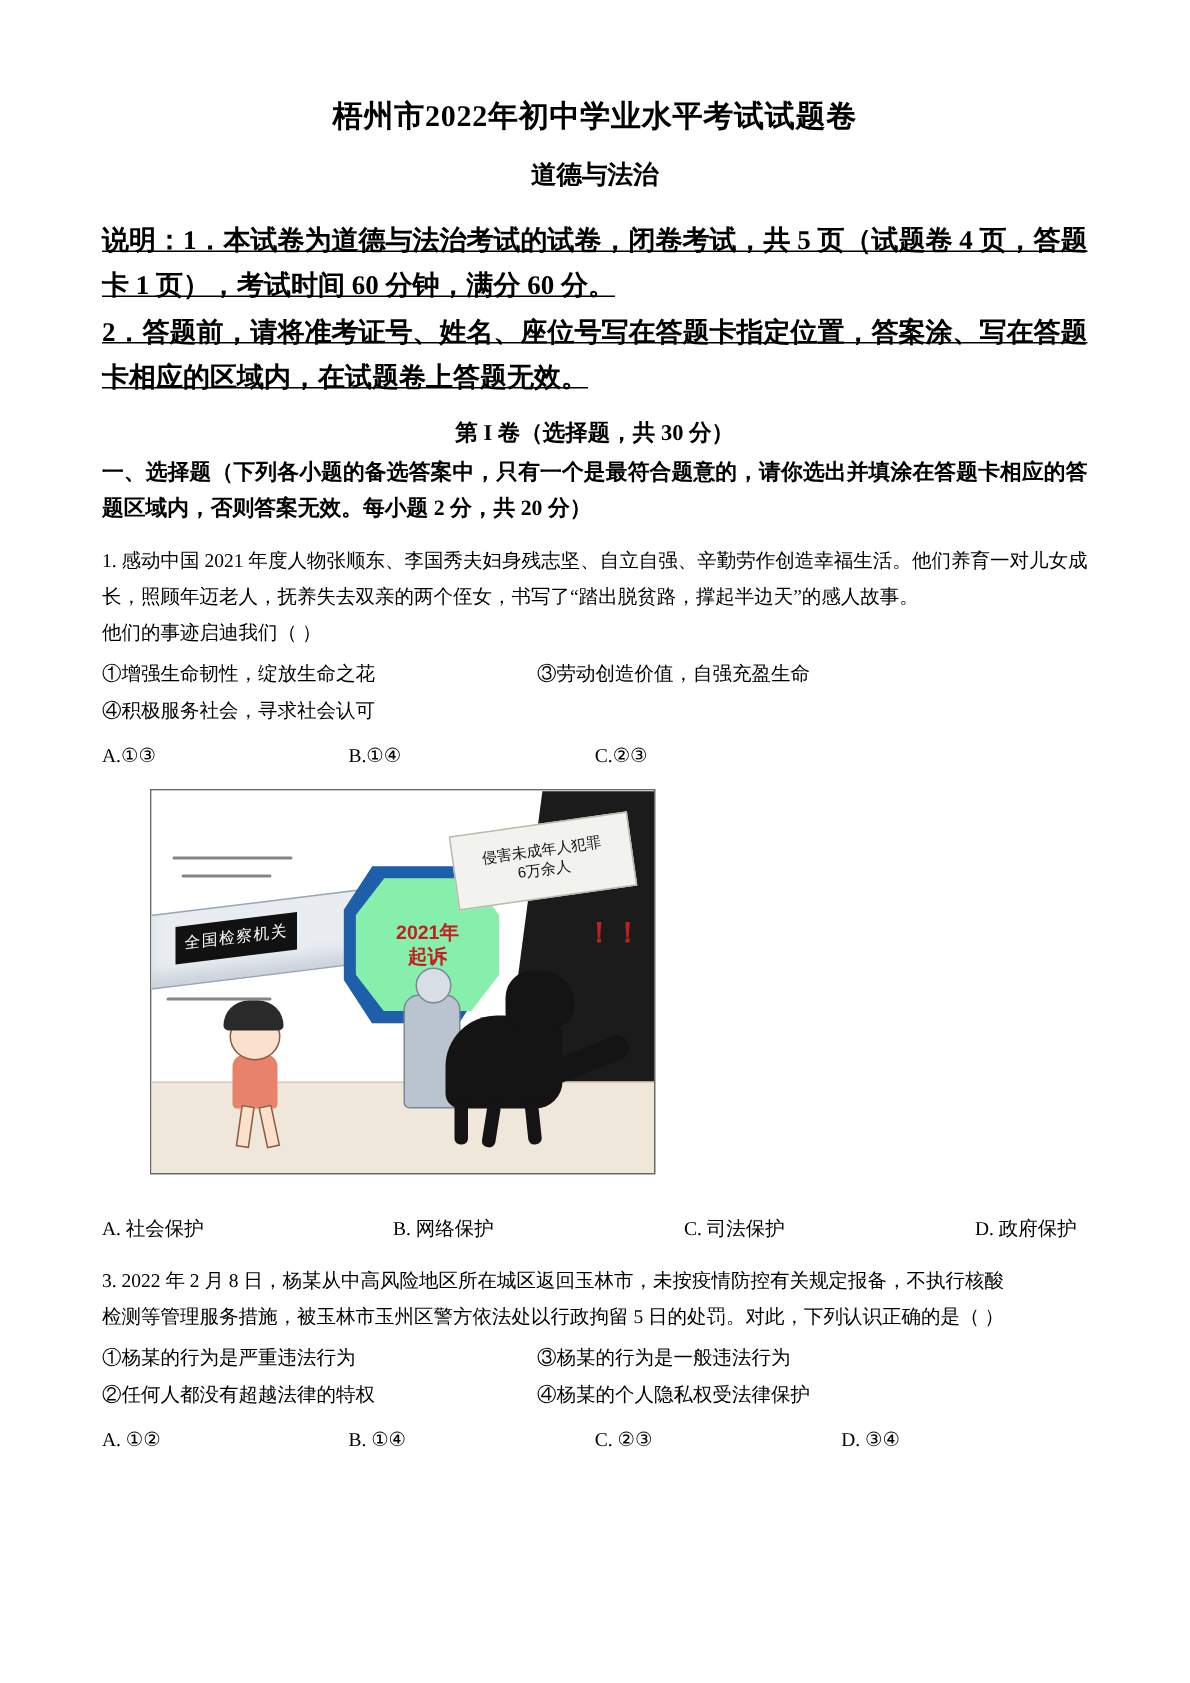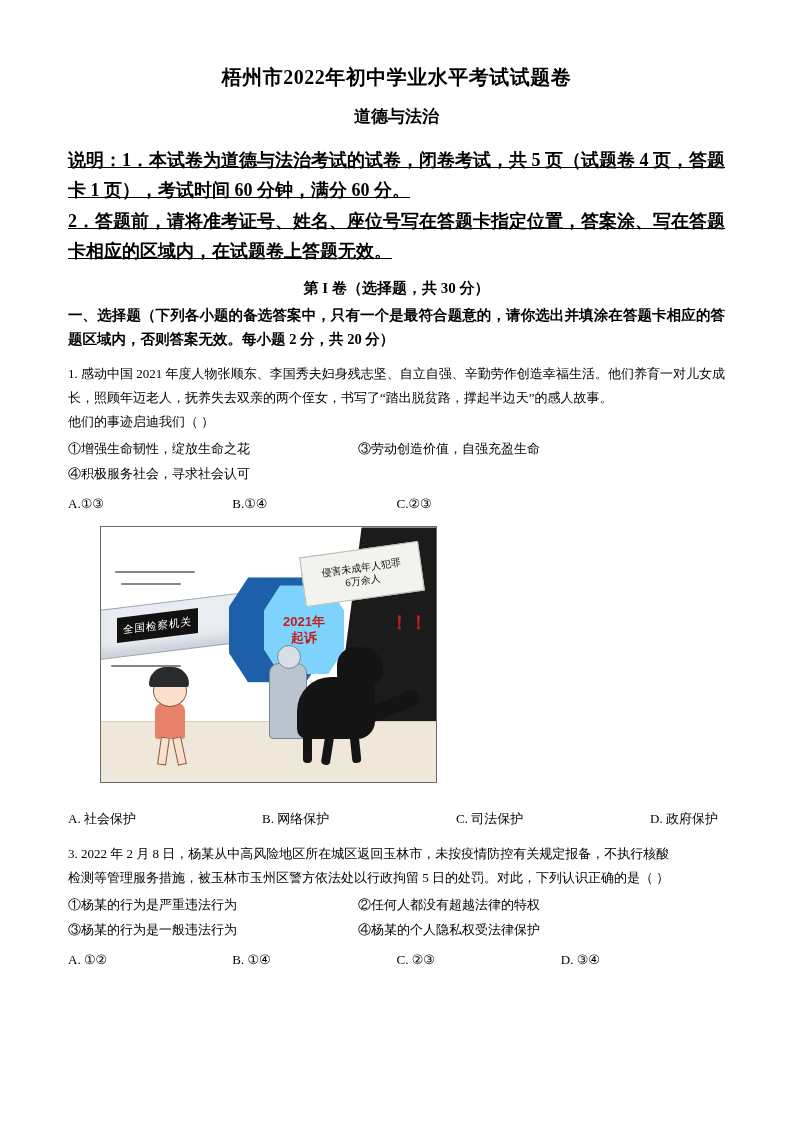--- a/index.html
+++ b/index.html
@@ -144,34 +144,33 @@
     position: absolute;
     left: 128px; top: 50px;
     width: 96px; height: 105px;
     background: #1d5fa8;
     clip-path: polygon(20% 0, 80% 0, 100% 28%, 100% 72%, 80% 100%, 20% 100%, 0 72%, 0 28%);
     box-shadow: 0 3px 6px rgba(0,0,0,.3);
   }
   .fig-stamp-inner {
     position: absolute;
     left: 136px; top: 58px;
-    width: 80px; height: 89px;
-    background: #7dd3fc;
+    width: 96px; height: 89px;
+    background: #86efac;
     clip-path: polygon(20% 0, 80% 0, 100% 28%, 100% 72%, 80% 100%, 20% 100%, 0 72%, 0 28%);
     display: flex;
     flex-direction: column;
     align-items: center;
     justify-content: center;
     color: #c21f1f;
     font-weight: bold;
     font-size: 13px;
     line-height: 1.25;
     font-family: "Liberation Sans", sans-serif;
     text-align: center;
-    margin-left: 27px;
   }
   .fig-banner {
     position: absolute;
     right: 14px; top: 22px;
     width: 118px; height: 48px;
     background: #f2f2ee;
     border: 1px solid #b9b9ae;
     transform: rotate(-8deg);
     display: flex;
     flex-direction: column;
@@ -361,22 +360,22 @@
   </div>
 
   <div class="question">
     <p class="q-stem">
       <span>3.</span>
       <span>2022 年 2 月 8 日，杨某从中高风险地区所在城区返回玉林市，未按疫情防控有关规定报备，不执行核酸</span>
     </p>
     <p class="q-cont">检测等管理服务措施，被玉林市玉州区警方依法处以行政拘留 5 日的处罚。对此，下列认识正确的是（      ）</p>
     <div class="opts-grid indent-2">
       <div>①杨某的行为是严重违法行为</div>
+      <div>③杨某的行为是一般违法行为</div>
       <div>②任何人都没有超越法律的特权</div>
-      <div>③杨某的行为是一般违法行为</div>
       <div>④杨某的个人隐私权受法律保护</div>
     </div>
     <div class="choices">
       <div>A. ①②</div>
       <div>B. ①④</div>
       <div>C. ②③</div>
       <div>D. ③④</div>
     </div>
   </div>
 

